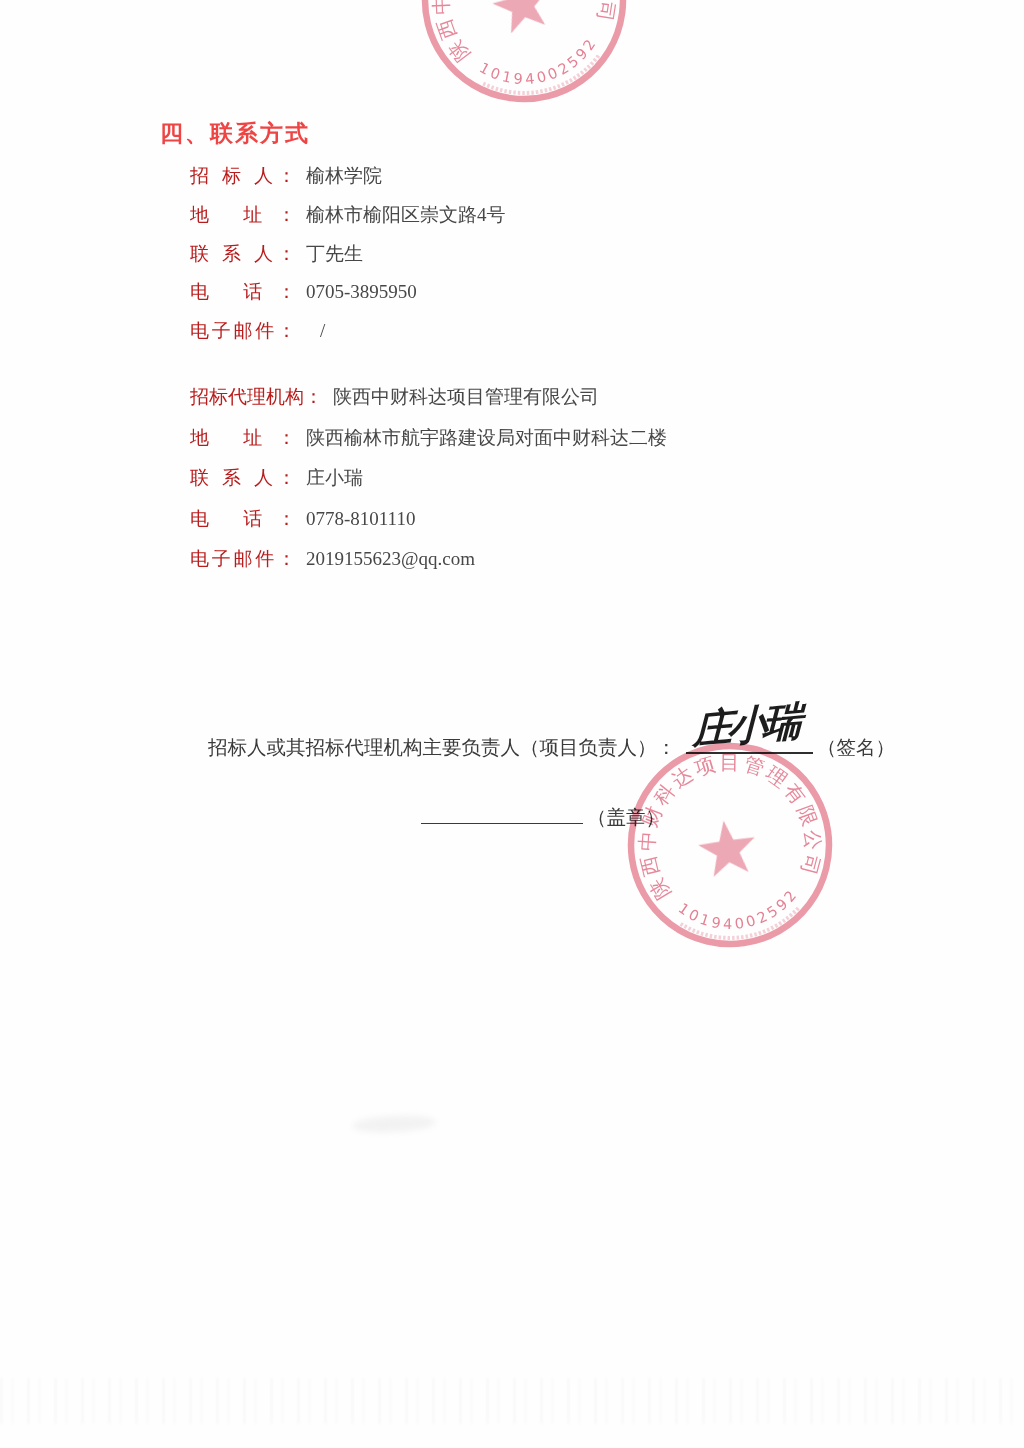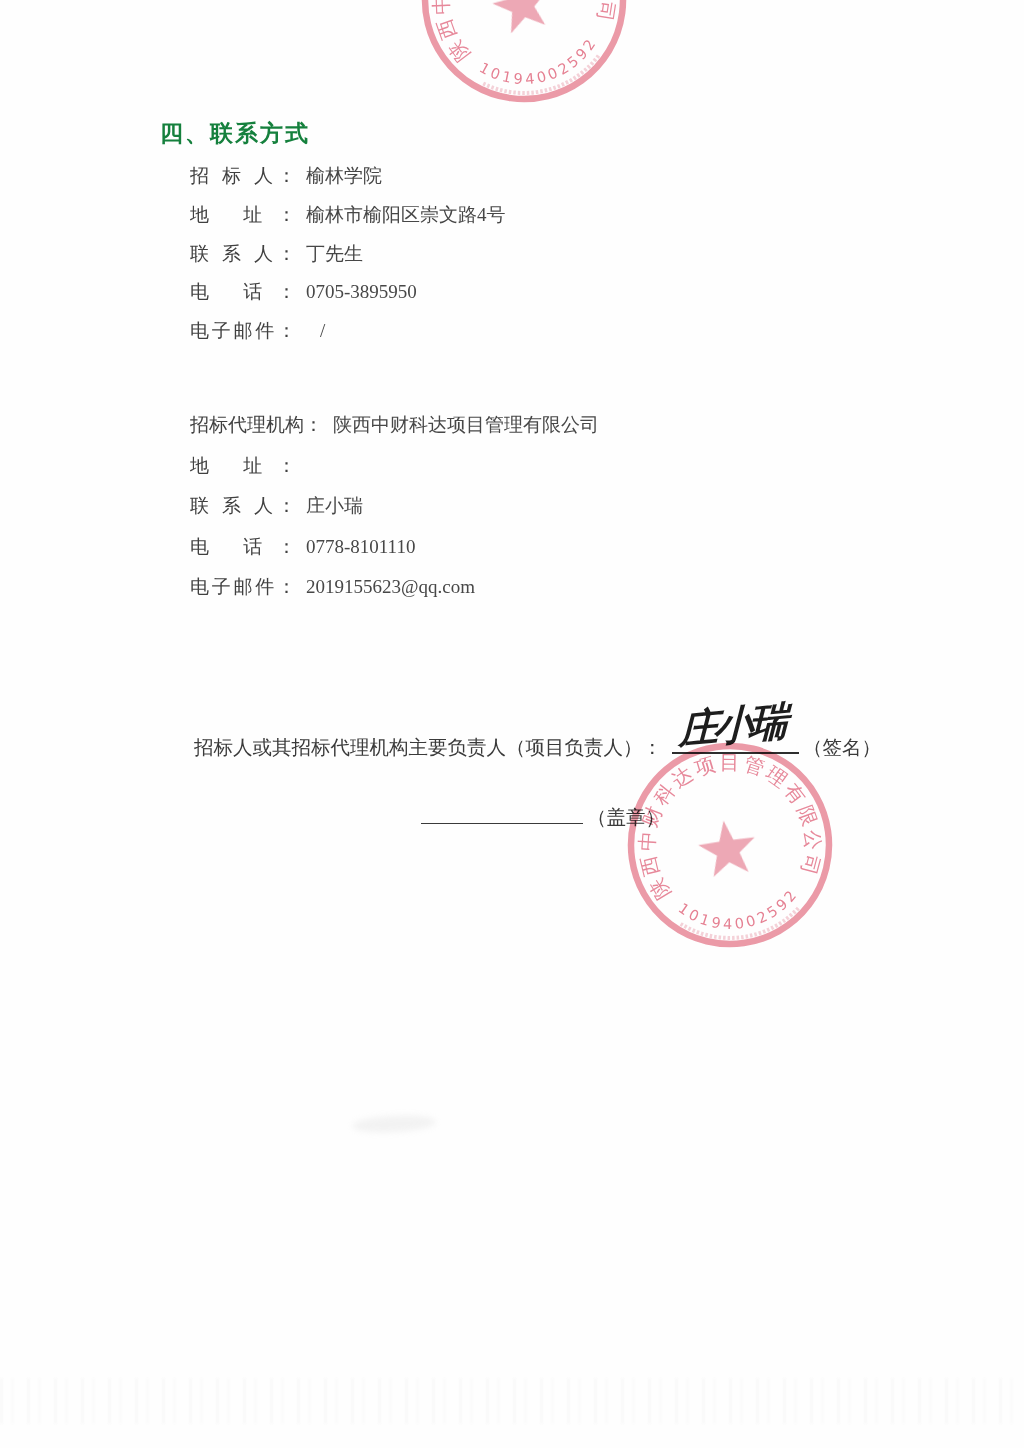--- a/index.html
+++ b/index.html
@@ -11,43 +11,43 @@
     overflow:hidden;
   }
   .page{
     position:absolute;inset:0;
     background:#fefefe;
   }
   
   .heading{
     position:absolute;left:160px;top:118px;
     font-family:"Liberation Sans","DejaVu Sans",sans-serif;
-    font-weight:bold;font-size:23px;color:#15803d;
+    font-weight:bold;font-size:23px;color:#ef4444;
     letter-spacing:2px;
   }
   
   .contact-block{position:absolute;left:190px;color:#424242;font-size:19px;}
   .block-tenderer{top:163px;}
-  .block-agency{top:412px;}
+  .block-agency{top:384px;}
   .contact-row{height:38.8px;display:flex;align-items:baseline;white-space:nowrap;}
   .block-agency .contact-row{height:40.6px;}
   .row-label{
     display:inline-block;width:106px;
     text-align:justify;text-align-last:justify;
-    color:#404040;
+    color:#b91c1c;
   }
   .row-label.wide{width:auto;text-align:left;text-align-last:auto;}
   .row-value{margin-left:10px;color:#474747;text-align:right;}
   .value-slash{padding-left:14px;}
   
   .sig-row{
     position:absolute;display:flex;align-items:baseline;
     font-size:19.5px;color:#3a3a3a;white-space:nowrap;
   }
-  .sig-row-principal{left:194px;top:716px;}
+  .sig-row-principal{left:208px;top:716px;}
   .sig-row-org{left:413px;top:799px;}
   .sig-line{
     display:inline-block;position:relative;
     width:127px;height:36px;margin-left:10px;
     border-bottom:2px solid #2e2e2e;
   }
   .seal-line{
     display:inline-block;position:relative;
     width:162px;height:24px;margin-left:8px;
     border-bottom:1.5px solid #3a3a3a;
@@ -110,20 +110,21 @@
     </div>
   </div>
 
   <div class="contact-block block-agency">
     <div class="contact-row">
       <span class="row-label wide">招标代理机构：</span>
       <span class="row-value">陕西中财科达项目管理有限公司</span>
     </div>
     <div class="contact-row">
       <span class="row-label">地  址：</span>
+      <span class="row-value">陕西榆林市航宇路建设局对面中财科达二楼</span>
     </div>
     <div class="contact-row">
       <span class="row-label">联 系 人：</span>
       <span class="row-value">庄小瑞</span>
     </div>
     <div class="contact-row">
       <span class="row-label">电  话：</span>
       <span class="row-value">0778-8101110</span>
     </div>
     <div class="contact-row">

